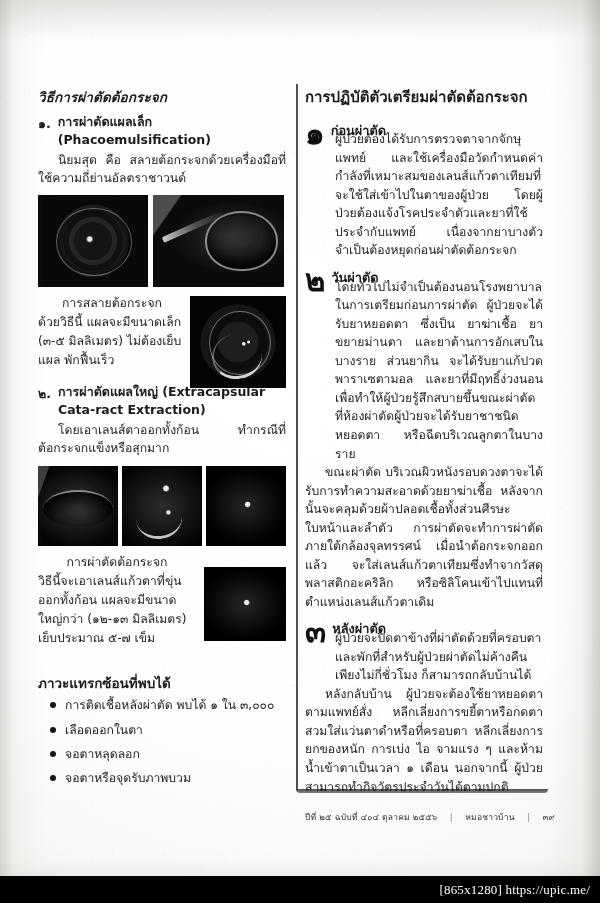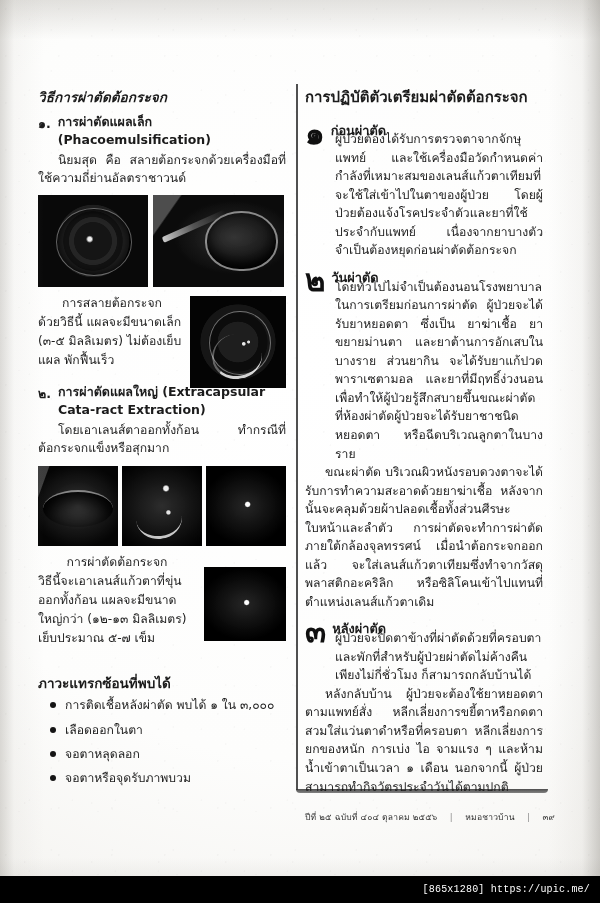--- a/index.html
+++ b/index.html
@@ -325,22 +325,22 @@
     height: 27px;
     background: #000000;
     display: flex;
     align-items: center;
     justify-content: flex-end;
     padding-right: 10px;
     box-sizing: border-box;
   }
   #watermark span {
     color: #ffffff;
-    font-family: Liberation Mono, monospace;
-    font-size: 10px;
+    font-family: Liberation Serif, serif;
+    font-size: 13px;
     letter-spacing: 0.2px;
   }
 </style>
 </head>
 <body>
 
 <div id="page-scan">
   <div id="scan-grain"></div>
 </div>
 

